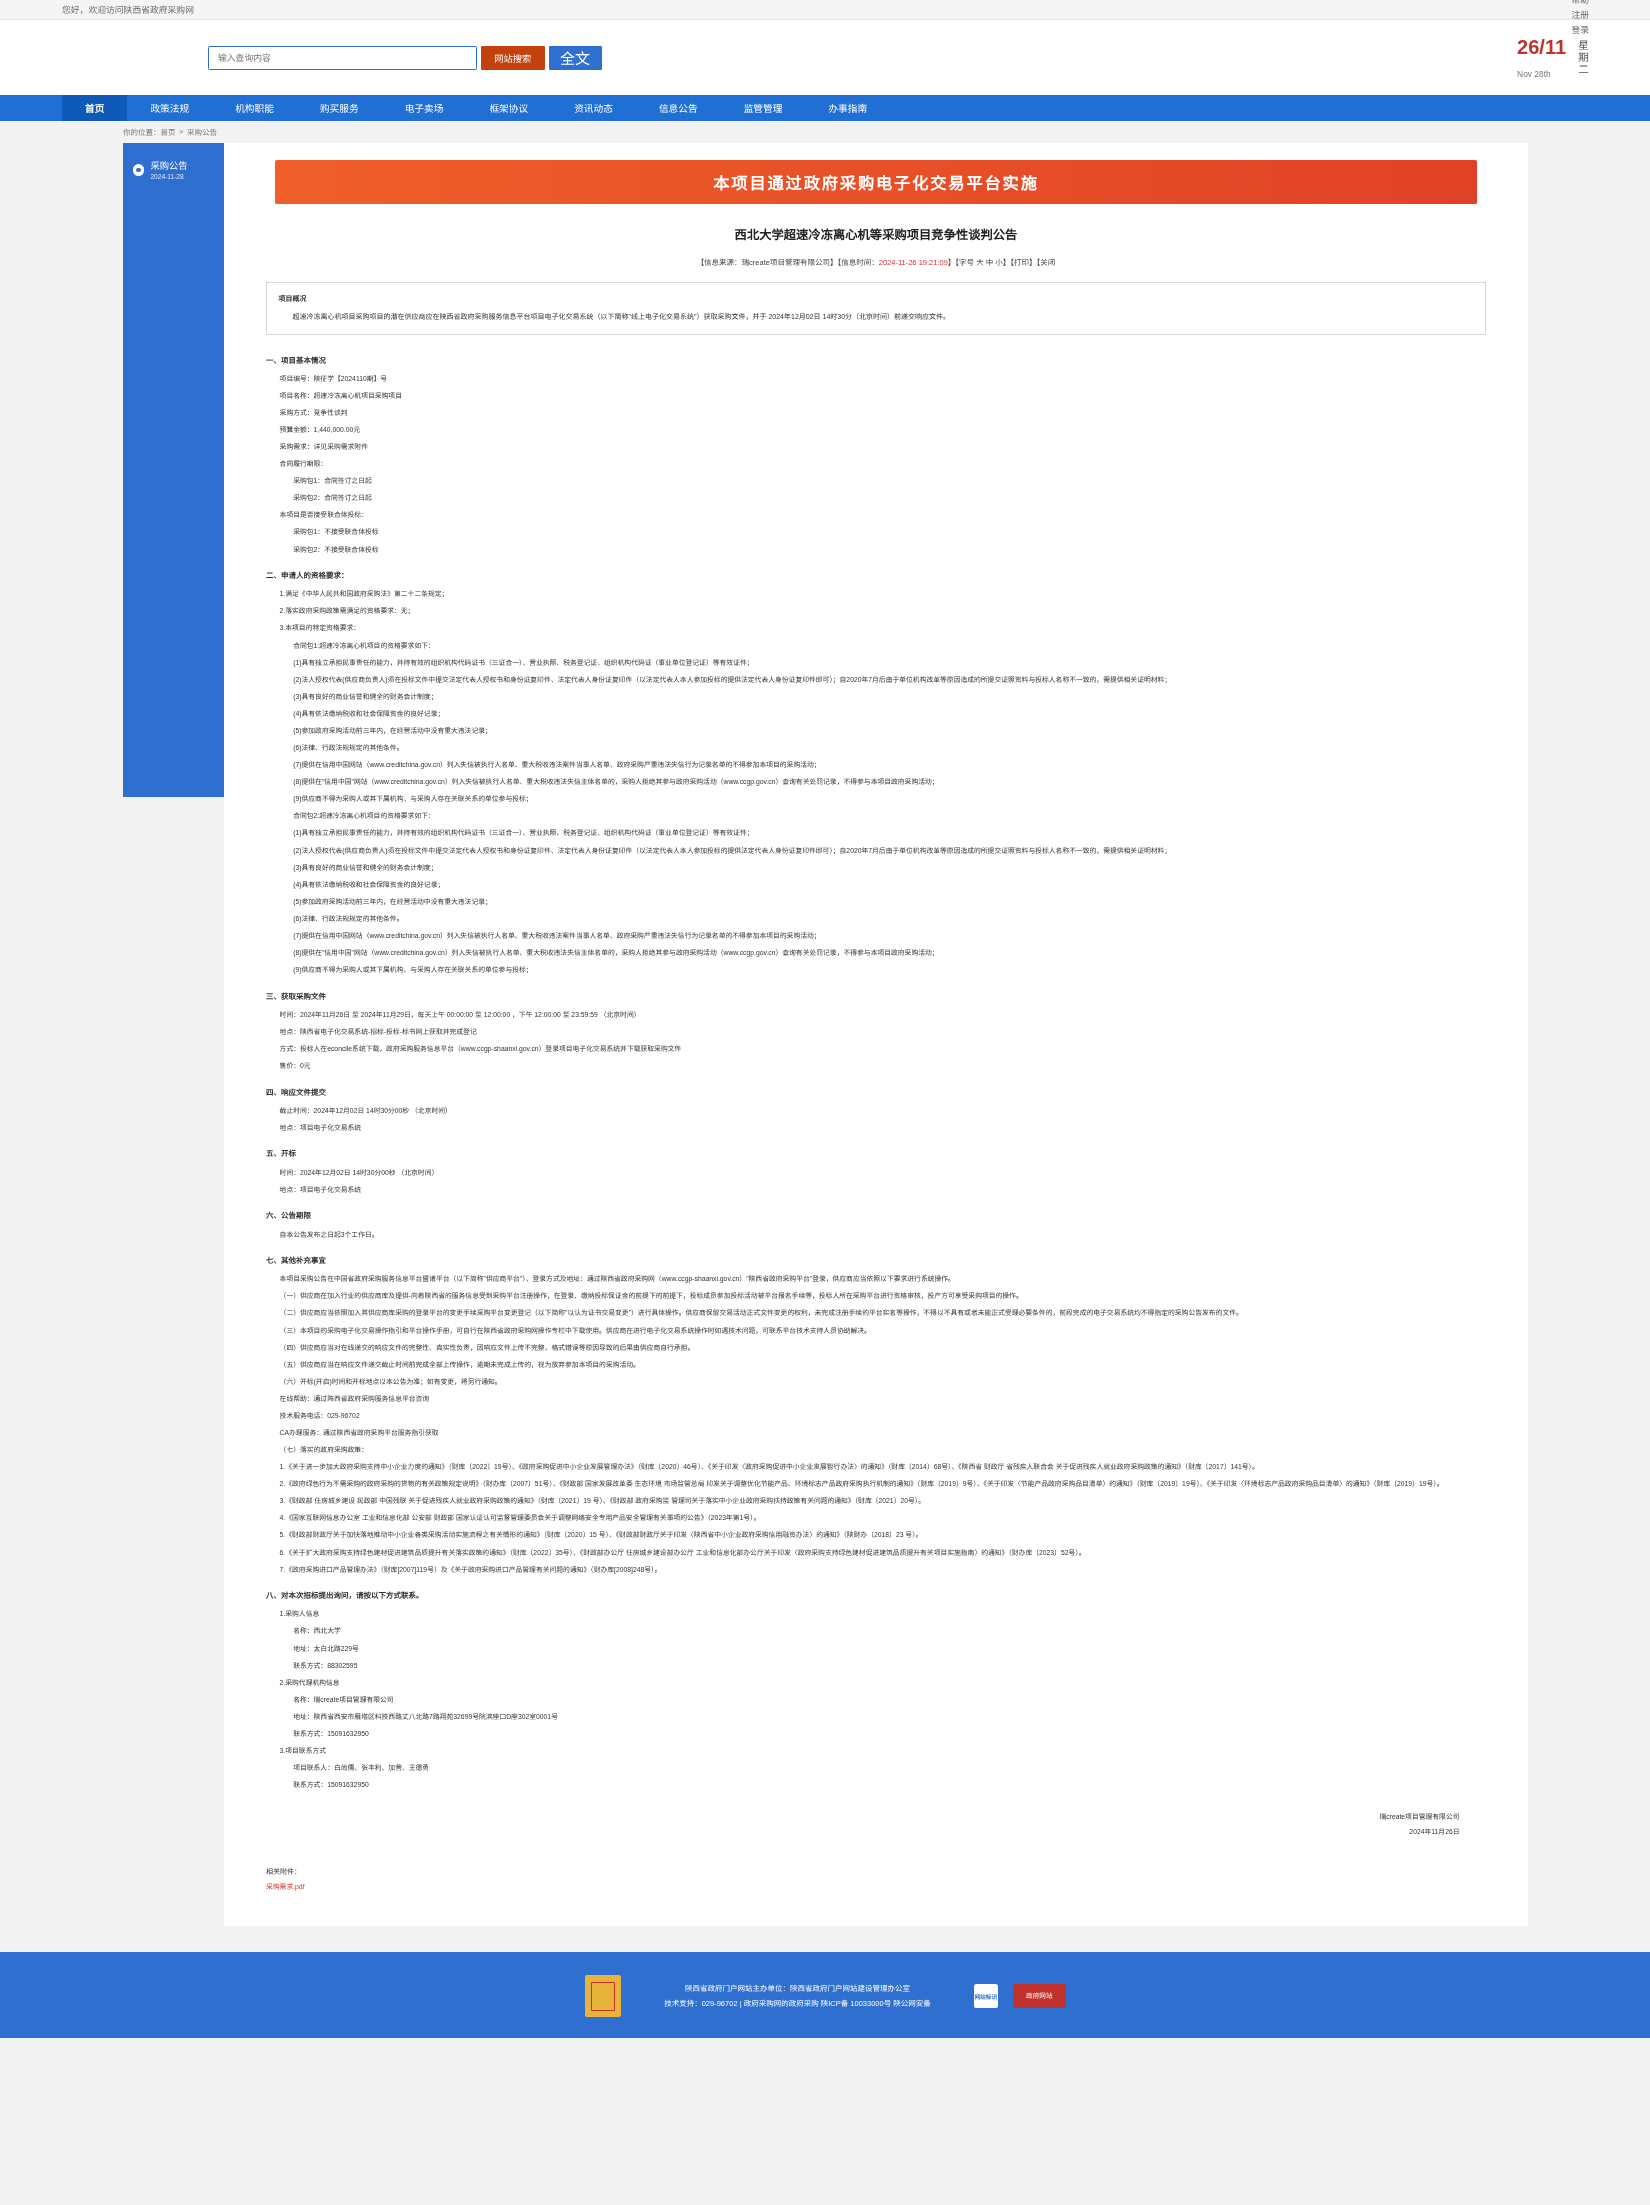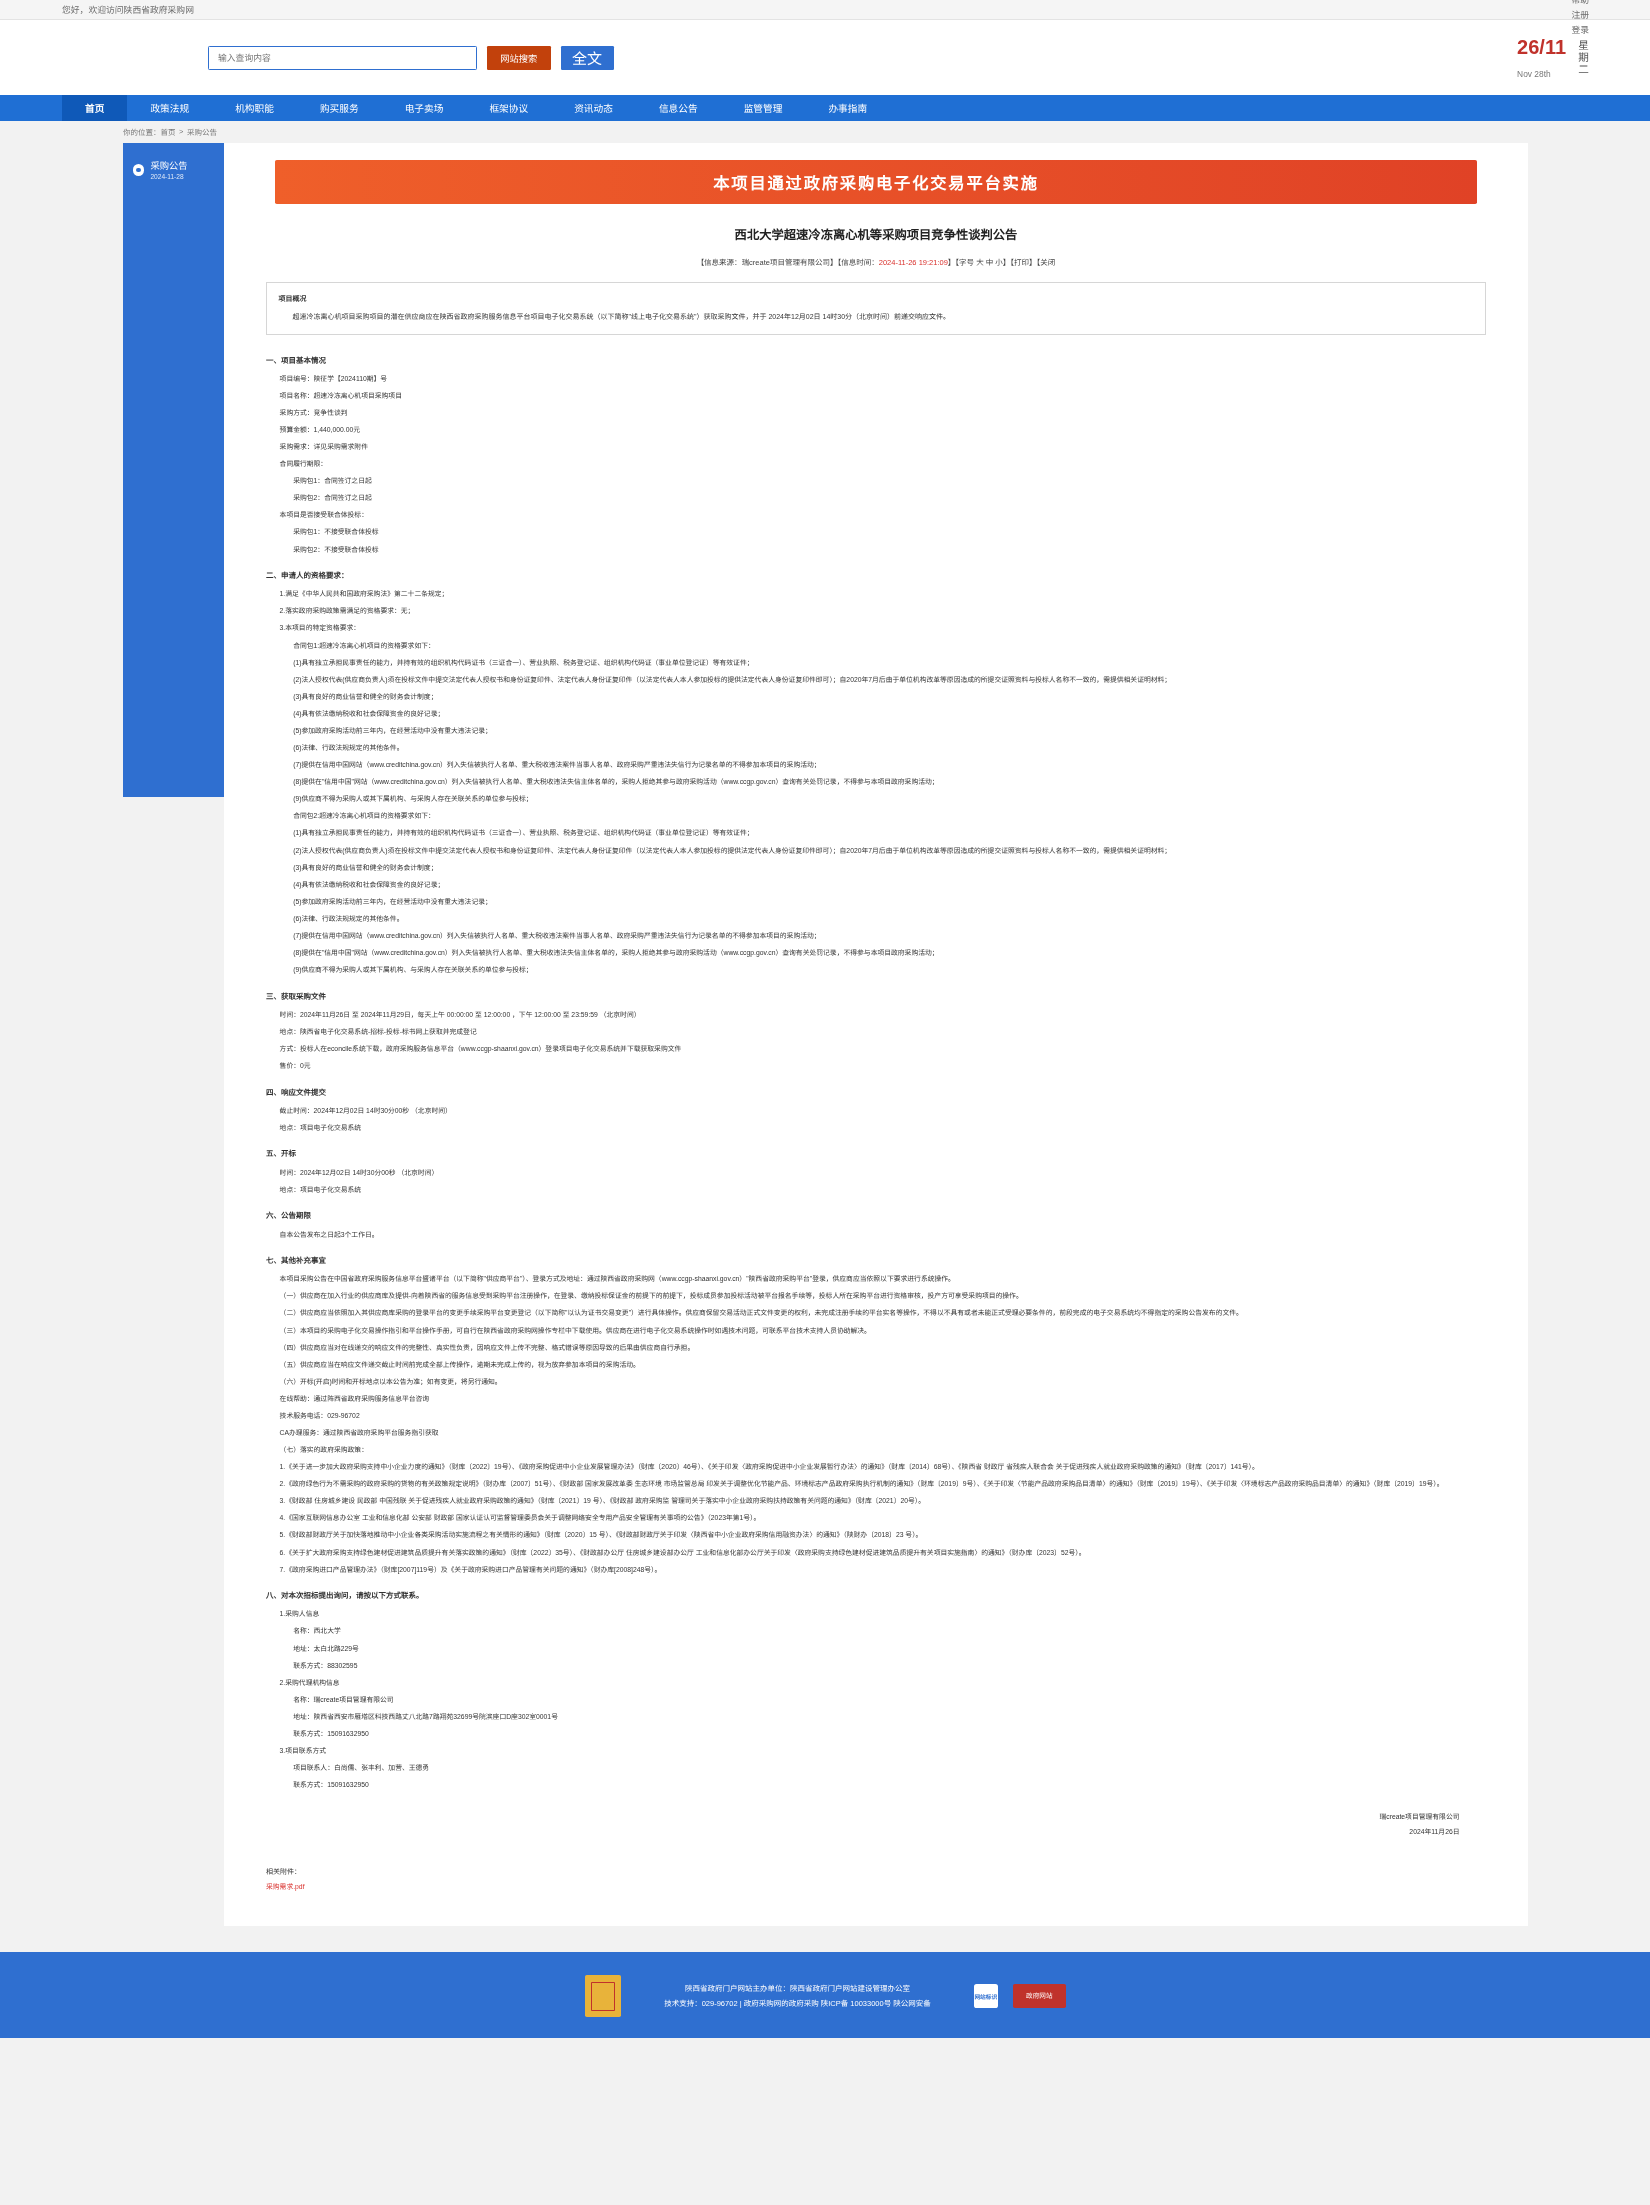--- a/index.html
+++ b/index.html
@@ -42,21 +42,21 @@
   .logo-wrap { display:flex; align-items:center; gap:9.7px; }
   .logo-mark {
     width:48px; height:48px; background:#c0322b; color:#fff;
     display:flex; flex-direction:column; align-items:center; justify-content:center;
     font-size:11.5px; line-height:1.05; font-weight:bold; letter-spacing:0.4px;
     border-radius:1.3px;
   }
   .logo-text .l1 { font-size:17.6px; color:#c0322b; letter-spacing:6.2px; font-weight:bold; }
   .logo-text .l2 { font-size:9.3px; color:#555; margin-top:4.4px; letter-spacing:0.9px; }
 
-  .search-area { margin-left:146px; display:flex; align-items:center; gap:10px; }
+  .search-area { margin-left:146px; display:flex; align-items:center; gap:4px; }
   .search-box {
     width:269px; height:24px; border:0.9px solid #2f6fd0; background:#fff;
     display:flex; align-items:center; padding:0 7px; border-radius:1.3px;
   }
   .search-box input {
     border:0; outline:0; width:100%; font-size:8.8px; color:#999;
     font-family:"Liberation Sans", sans-serif; background:transparent;
   }
   .btn-search { background:#c2410c; color:#fff; border:0; height:24px; padding:0 13.2px; font-size:9.3px; cursor:pointer; border-radius:1.3px; }
   .btn-all { background:#2f6fd0; color:#fff; border:0; height:24px; padding:0 11.5px; font-size:15px; cursor:pointer; border-radius:1.3px; }

